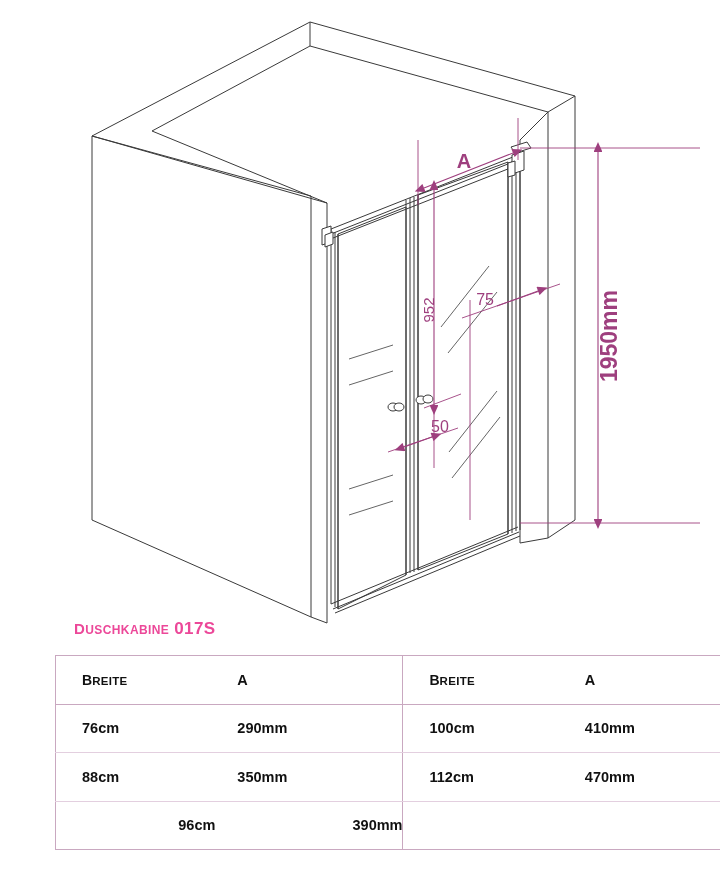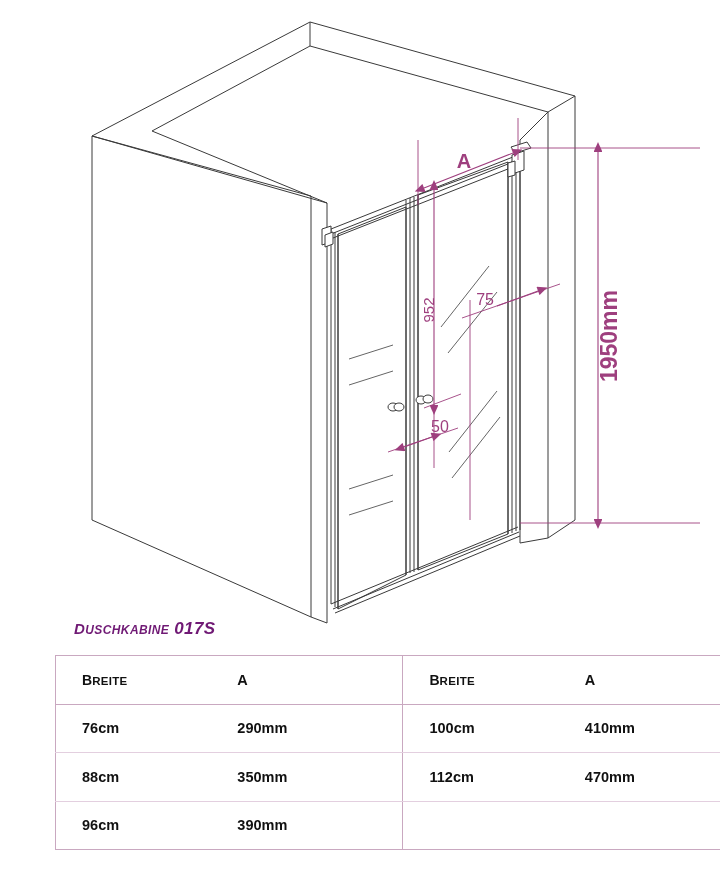--- a/index.html
+++ b/index.html
@@ -8,21 +8,21 @@
     width:720px;height:894px;position:relative;overflow:hidden;
     font-family:"Liberation Sans","DejaVu Sans",sans-serif;
     color:#111;
   }
   #drawing-stage{position:absolute;left:0;top:0;width:720px;height:640px;}
   #drawing-svg{display:block;width:720px;height:640px;}
 
   .product-title{
     position:absolute;left:74px;top:619px;
     font-size:15px;font-weight:700;letter-spacing:.4px;
-    color:#701a75;white-space:nowrap;font-style:italic;
+    color:#ec4899;white-space:nowrap;
   }
   .product-title .cap{font-size:15px;}
   .product-title .sc{font-size:12px;}
   .product-title .code{font-size:17px;font-weight:700;margin-left:5px;}
 
   #spec-table-wrap{
     position:absolute;left:55px;top:655px;width:696px;height:195px;
   }
   table.spec{
     width:100%;height:100%;border-collapse:collapse;
@@ -39,21 +39,21 @@
     background:#fff;
   }
   table.spec td.col-a{padding-left:22px;}
   table.spec td.divider{
     border-left:1px solid #c9a8c0;
   }
   table.spec tr.head td{
     border-bottom:1px solid #c9a8c0;
     font-weight:700;
   }
-  table.spec tr:last-child td{border-bottom:none;}
+  table.spec tr:last-child td{border-bottom:none;text-align:right;}
   .hdr-breite .h1{font-size:14px;}
   .hdr-breite .h2{font-size:11.5px;letter-spacing:.3px;}
   .hdr-a{font-size:15px;font-weight:700;}
 
   
   .dimtext{font-family:"Liberation Sans","DejaVu Sans",sans-serif;fill:#9e3f7e;}
 </style>
 </head>
 <body>
 

